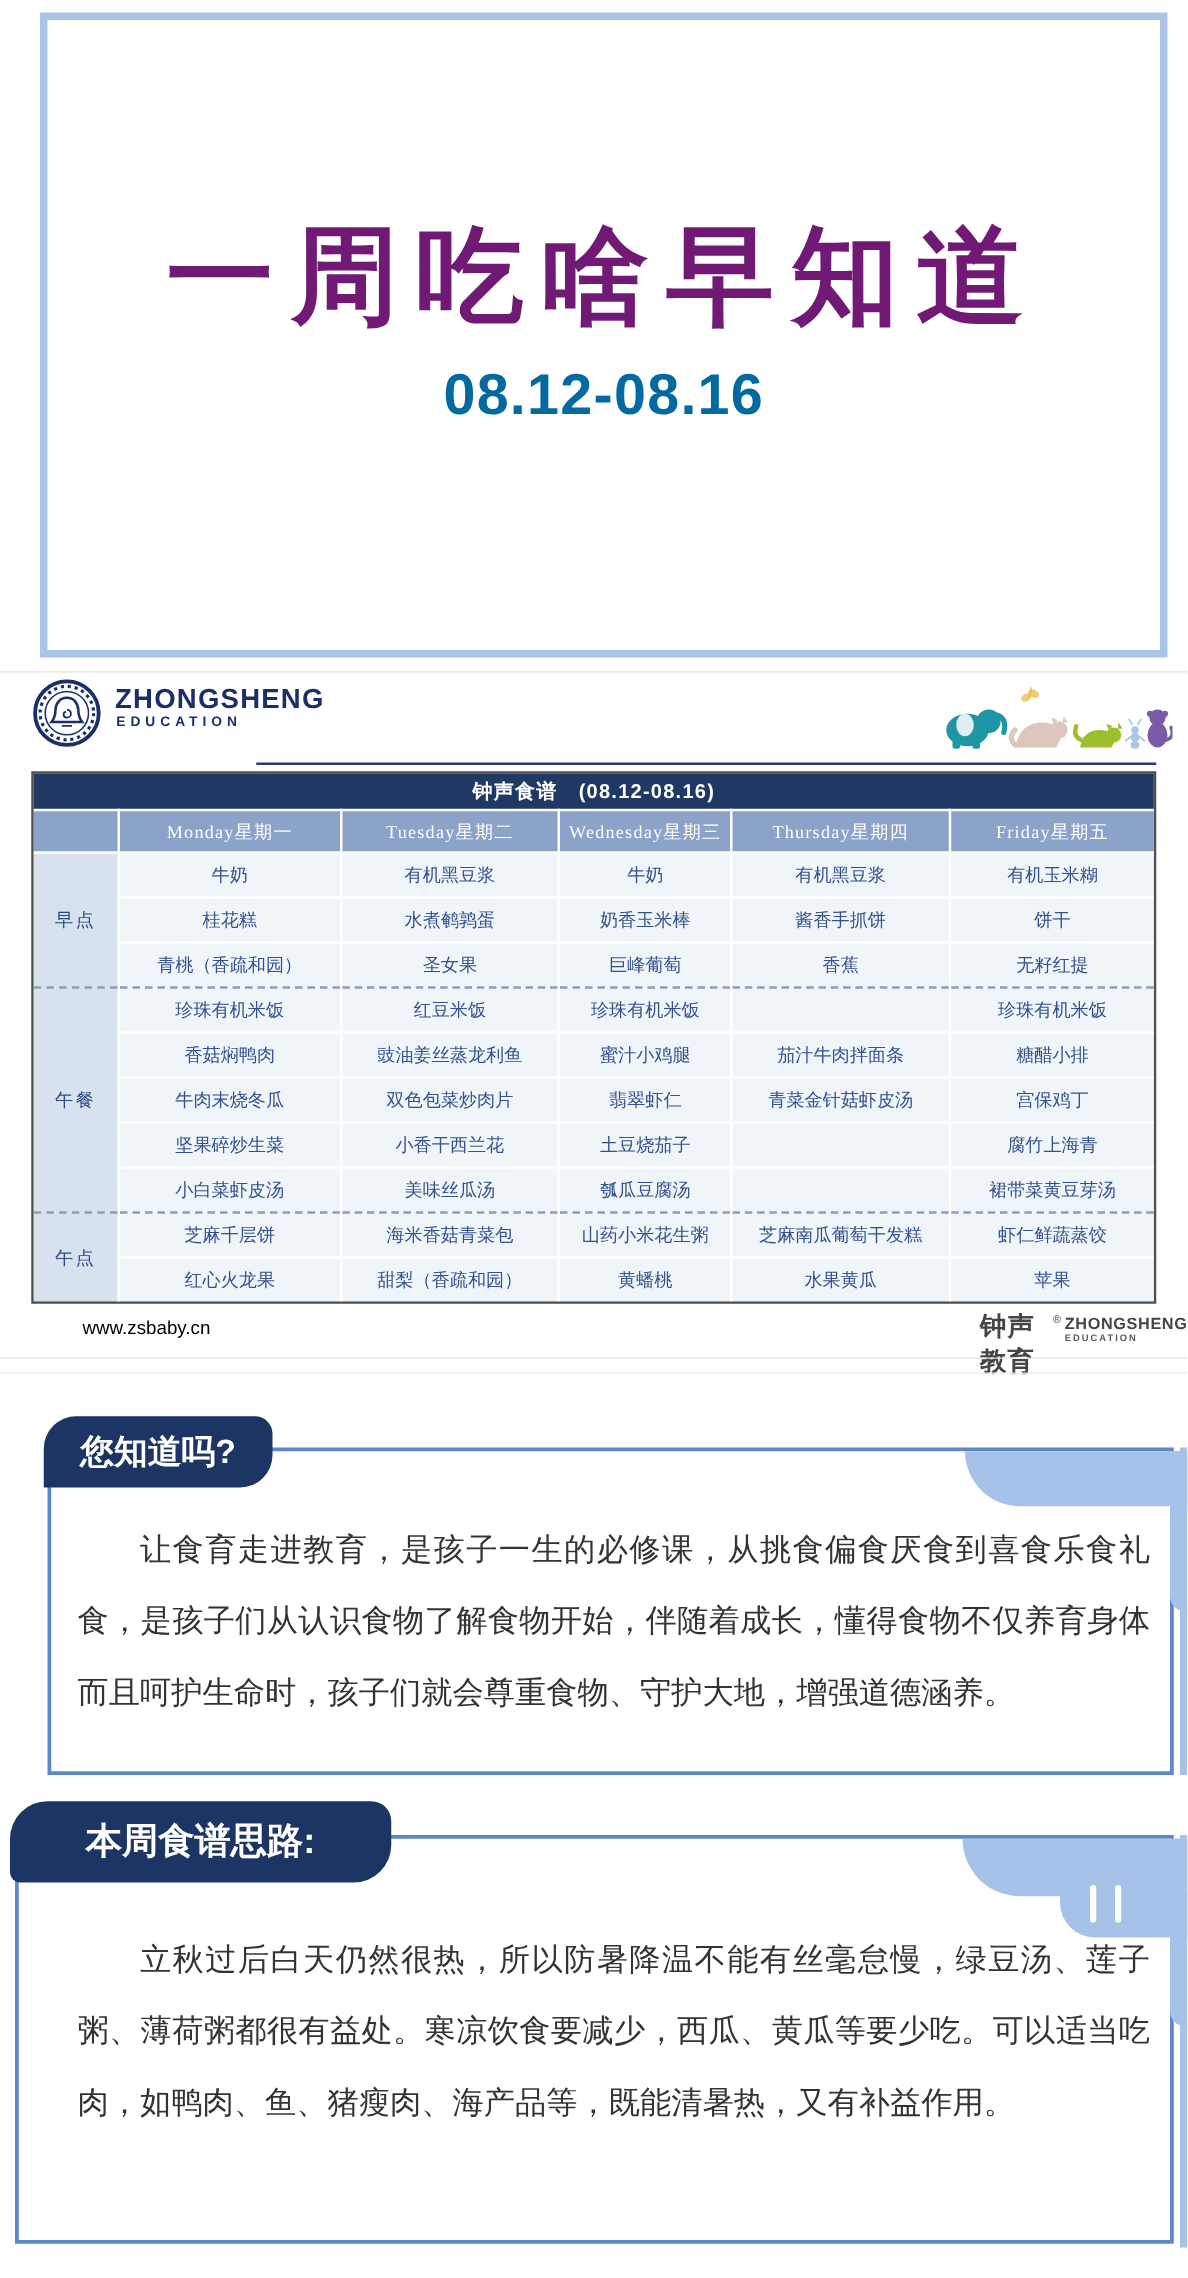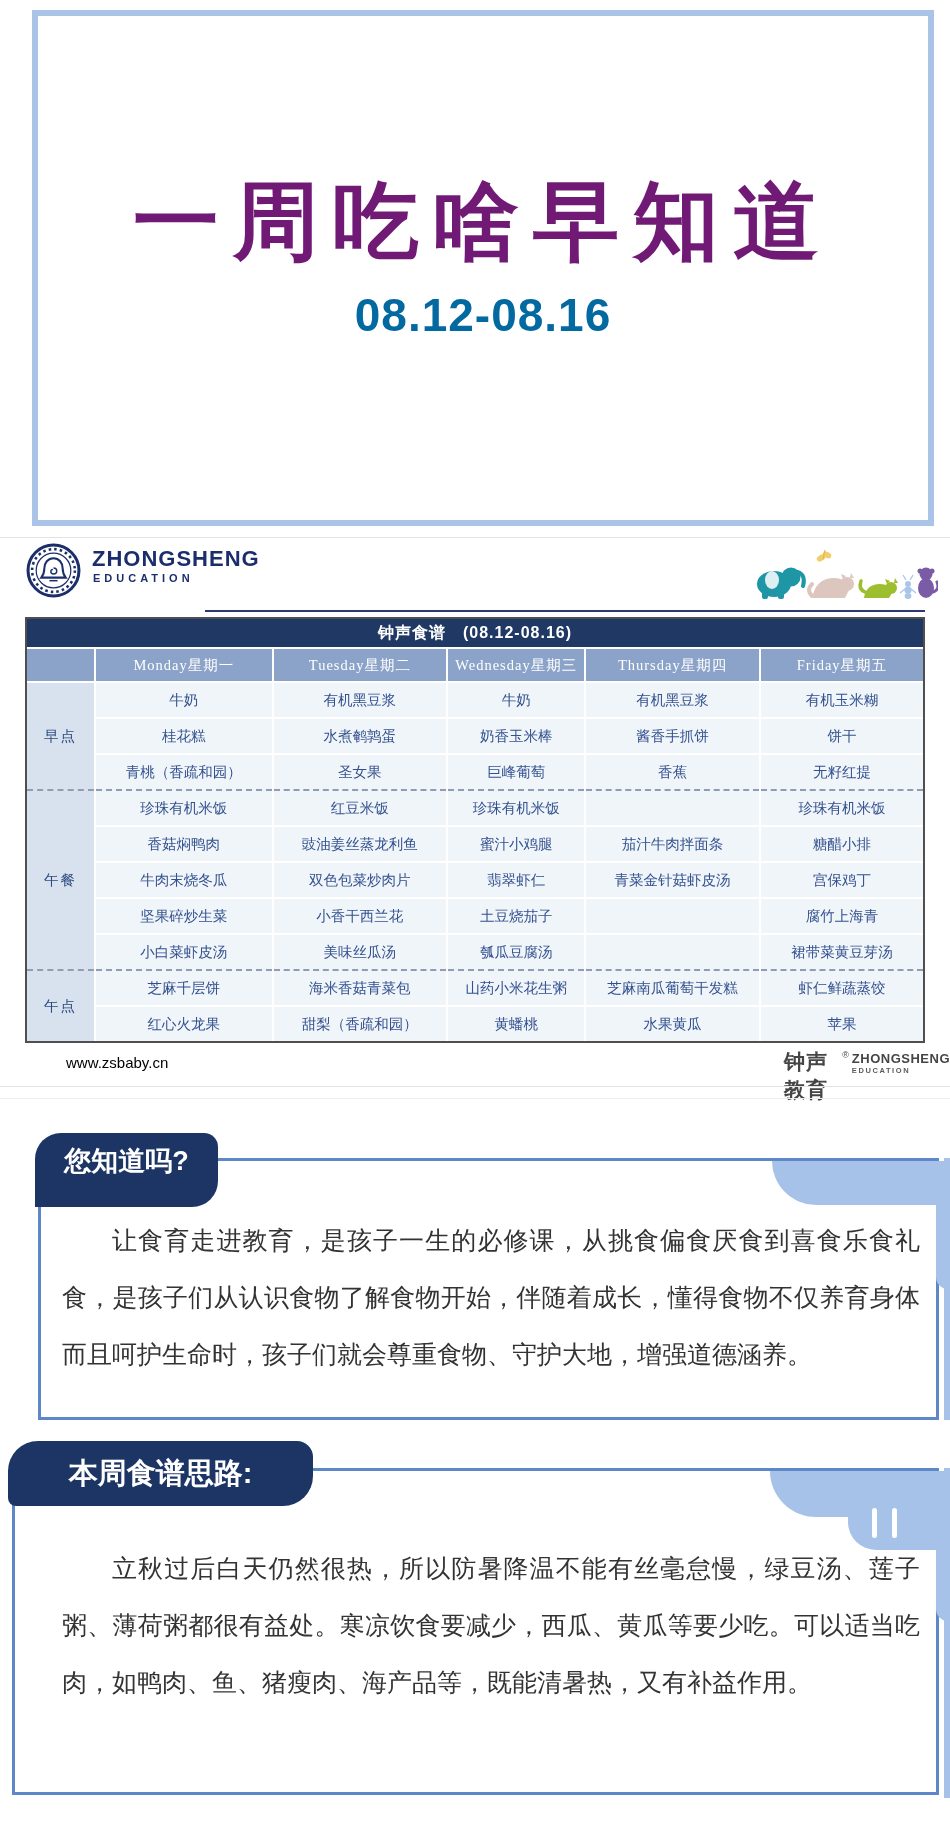--- a/index.html
+++ b/index.html
@@ -75,21 +75,21 @@
   .decor{position:absolute;background:#A7C2E8;z-index:2;}
   .tab{
     position:absolute;background:#1C3565;color:#fff;z-index:3;
     text-align:center;font-weight:700;
   }
   .para{
     position:absolute;z-index:3;color:#333;
     font-family:"Liberation Serif","DejaVu Serif",serif;
     font-size:25px;line-height:57px;text-indent:2em;text-align:justify;
   }
-  .tab-know{left:35px;top:1133px;width:183px;height:74px;line-height:57px;
+  .tab-know{left:35px;top:1133px;width:183px;height:57px;line-height:57px;
     font-size:27px;border-radius:26px 14px 26px 0;}
   .box-know{left:38px;top:1158px;width:901px;height:262px;}
   .band-know{left:944px;top:1158px;height:262px;}
   .decor-know-bar{left:772px;top:1161px;width:178px;height:44px;border-bottom-left-radius:44px;}
   .decor-know-strip{left:936px;top:1161px;width:14px;height:128px;border-bottom-left-radius:12px;}
   .para-know{left:62px;top:1212px;width:858px;}
   .tab-idea{left:8px;top:1441px;width:305px;height:65px;line-height:65px;
     font-size:29px;border-radius:30px 16px 30px 8px;}
   .box-idea{left:12px;top:1468px;width:927px;height:327px;}
   .band-idea{left:944px;top:1468px;height:330px;}

